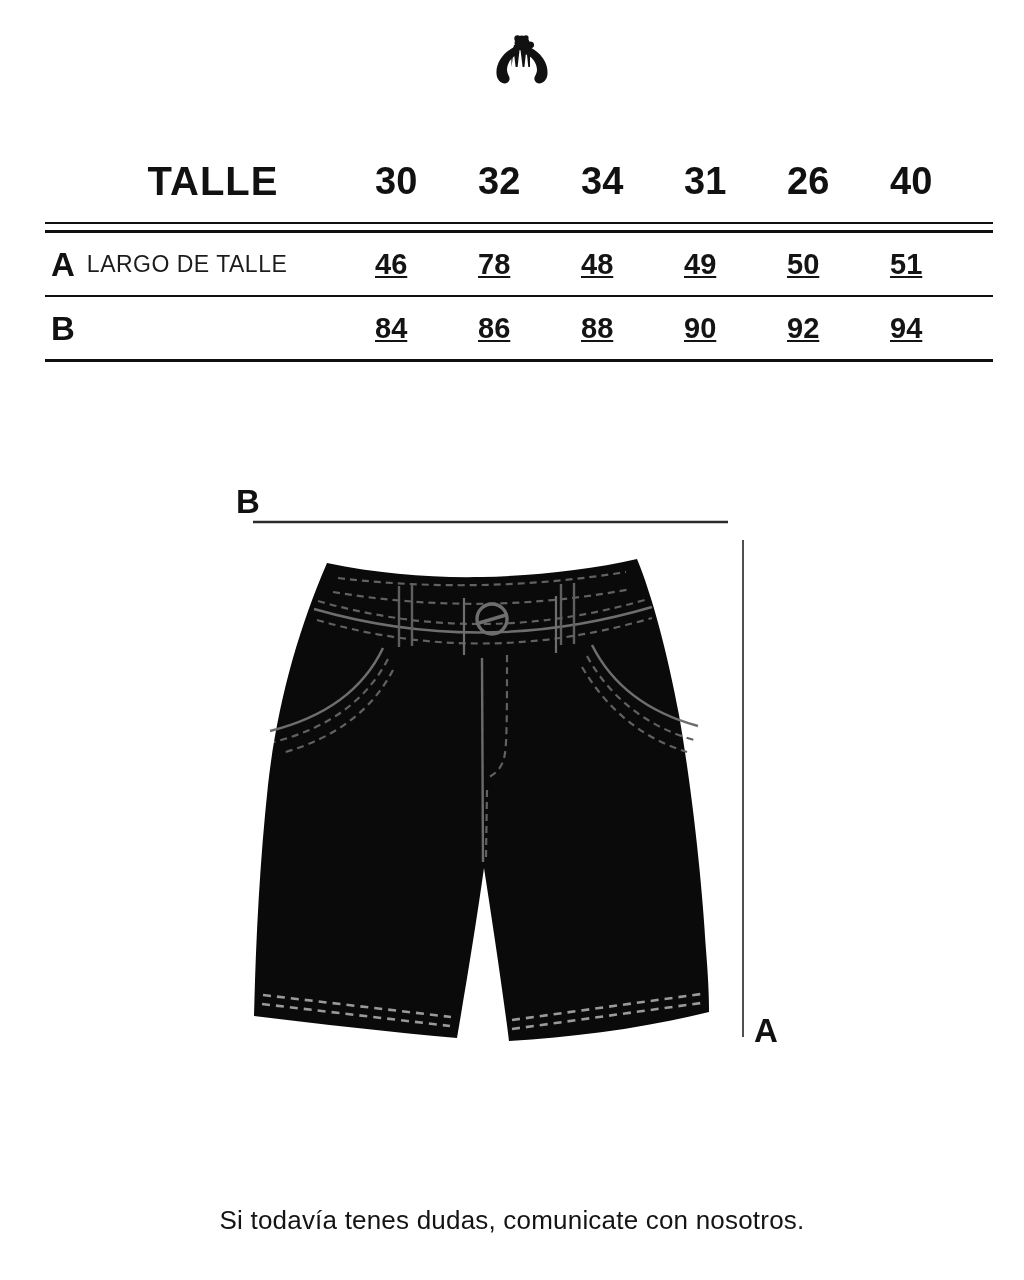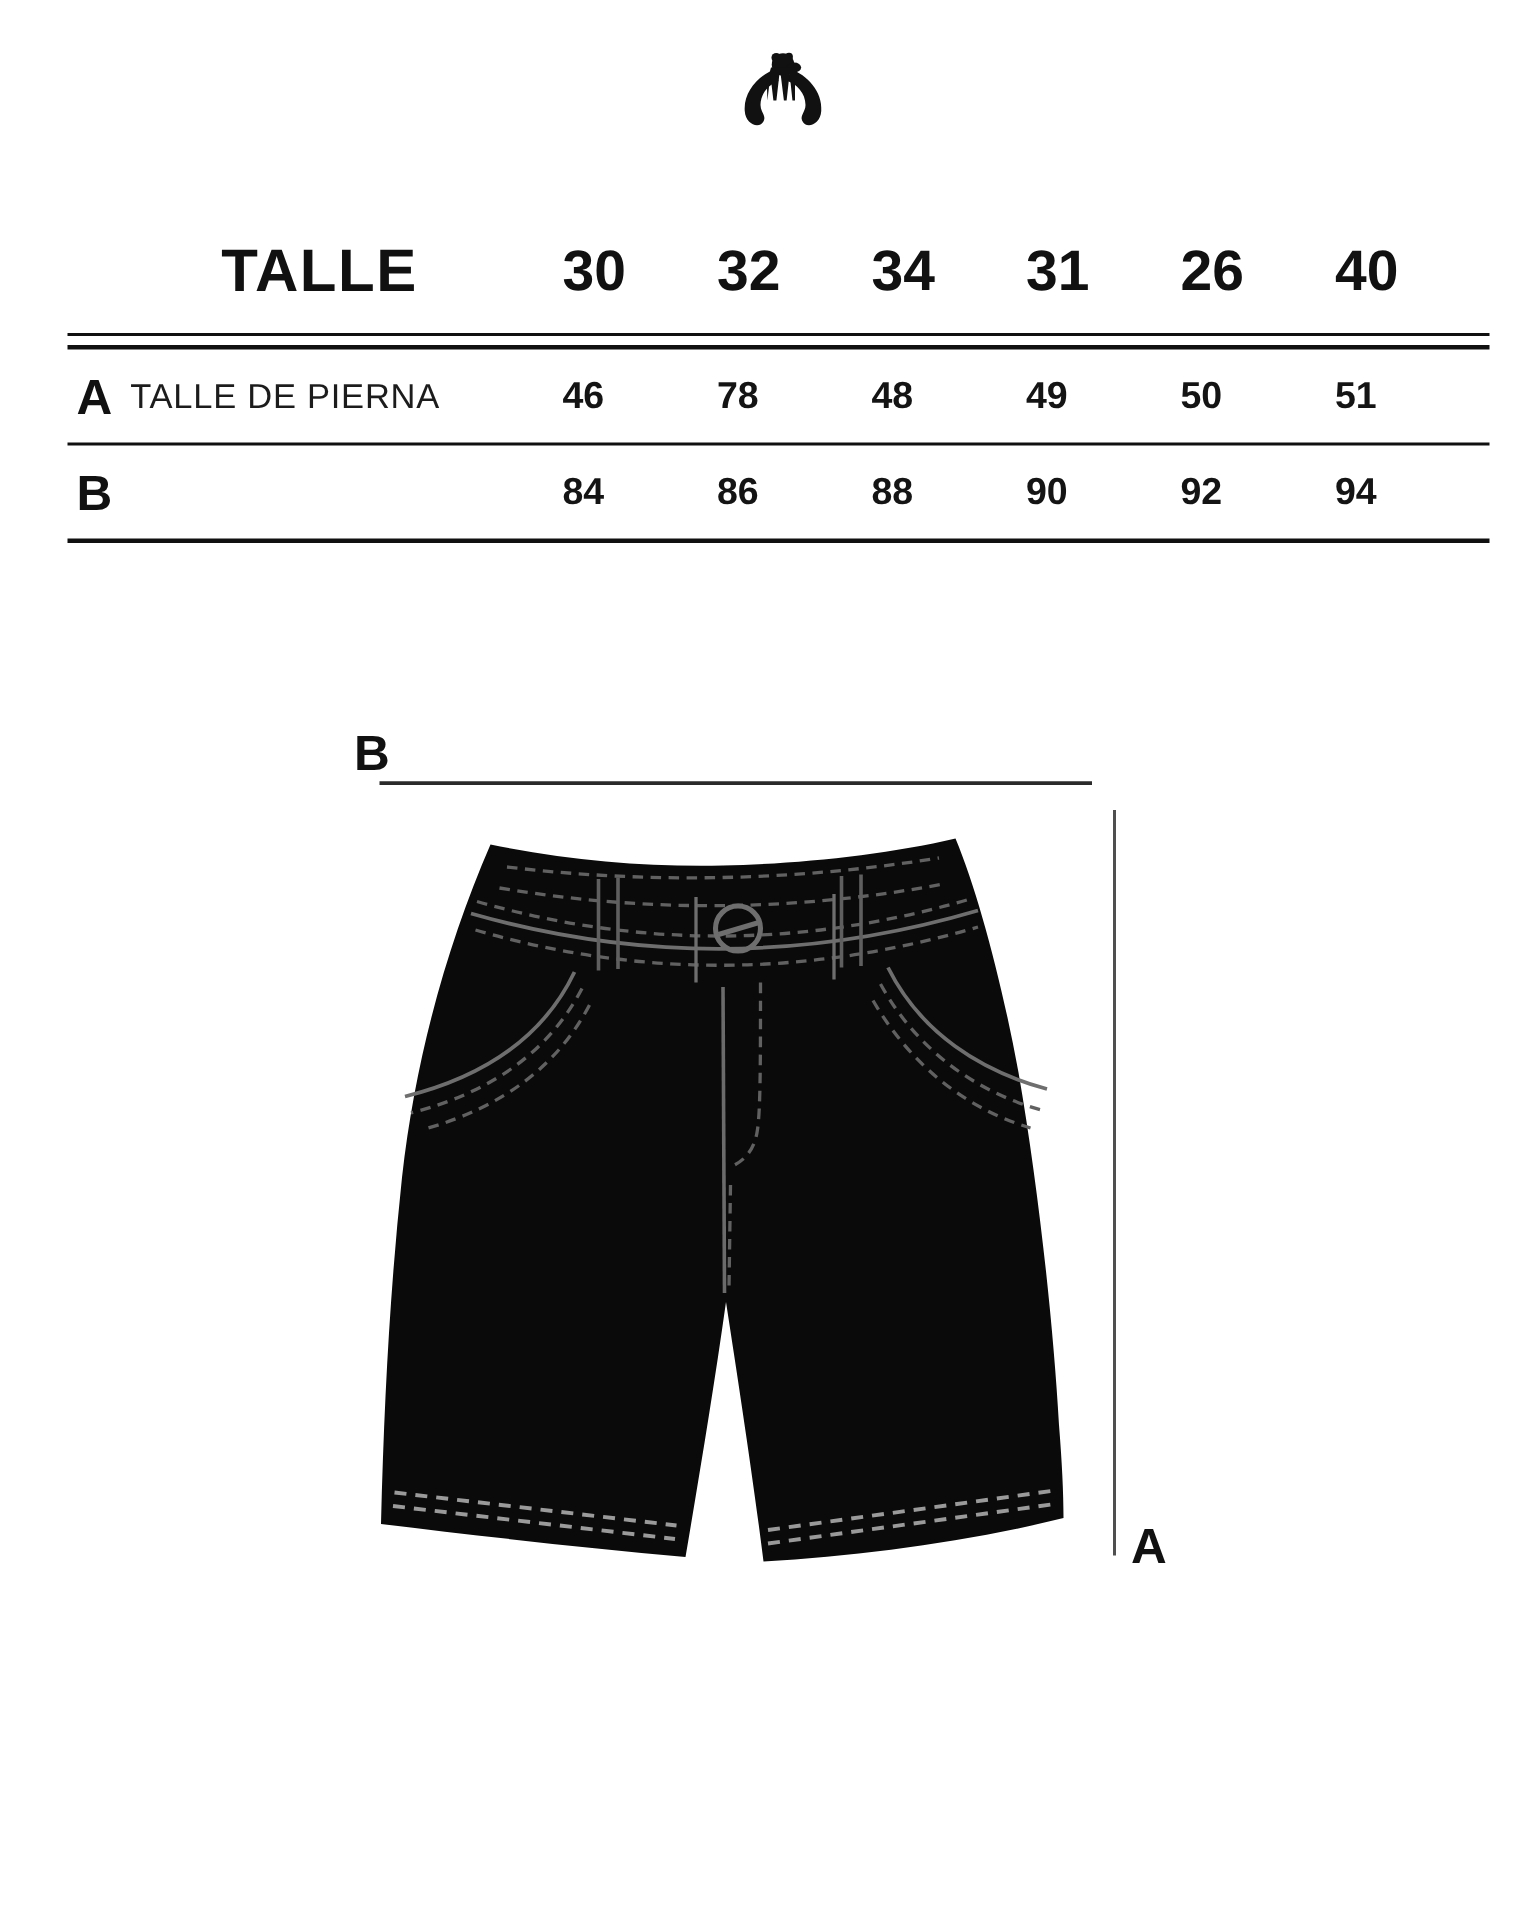--- a/index.html
+++ b/index.html
@@ -30,21 +30,21 @@
   .trow.body{height:62px;}
   .cell{ text-align:left; }
   .cell.first{ text-align:left; padding-left:6px; display:flex; align-items:center; gap:12px;}
   .hdr-label{
     font-size:40px;font-weight:bold;letter-spacing:1px;
     text-align:center;width:100%;
   }
   .hdr-size{font-size:38px;font-weight:bold;}
   .row-letter{font-size:33px;font-weight:bold;line-height:1;}
   .row-label{font-size:23px;font-weight:normal;letter-spacing:0.5px;color:#1c1c1c;}
-  .row-val{font-size:25px;font-weight:bold;color:#141414;}
+  .row-val{font-size:29px;font-weight:bold;color:#141414;text-decoration:underline;}
   .rule-double{height:6px;border-top:2px solid #101010;border-bottom:3px solid #101010;}
   .rule-mid{height:0;border-top:2.5px solid #101010;}
   .rule-bottom{height:0;border-top:3px solid #101010;}
   
   .diagram{
     position:absolute;left:0;top:0;width:1024px;height:1280px;
   }
   .dim-label{font-family:"Liberation Sans",sans-serif;font-weight:bold;font-size:33px;fill:#111;}
   
   .footer-note{
@@ -80,21 +80,21 @@
       <div class="cell hdr-size">31</div>
       <div class="cell hdr-size">26</div>
       <div class="cell hdr-size">40</div>
     </div>
 
     <div class="rule-double"></div>
 
     <div class="trow body">
       <div class="cell first">
         <span class="row-letter">A</span>
-        <span class="row-label">TALLE DE PIERNA</span>
+        <span class="row-label">LARGO DE TALLE</span>
       </div>
       <div class="cell row-val">46</div>
       <div class="cell row-val">78</div>
       <div class="cell row-val">48</div>
       <div class="cell row-val">49</div>
       <div class="cell row-val">50</div>
       <div class="cell row-val">51</div>
     </div>
 
     <div class="rule-mid"></div>
@@ -179,14 +179,15 @@
 
       <g stroke="#9a9a9a" stroke-width="2.6" stroke-dasharray="8 6">
         <line x1="263" y1="995" x2="451" y2="1017"></line>
         <line x1="262" y1="1004" x2="450" y2="1026"></line>
         <line x1="512" y1="1020" x2="701" y2="994"></line>
         <line x1="512" y1="1029" x2="701" y2="1003"></line>
       </g>
     </g>
   </svg>
 
+  <div class="footer-note">Si todavía tenes dudas, comunicate con nosotros.</div>
 
 </div>
 
 </body></html>

